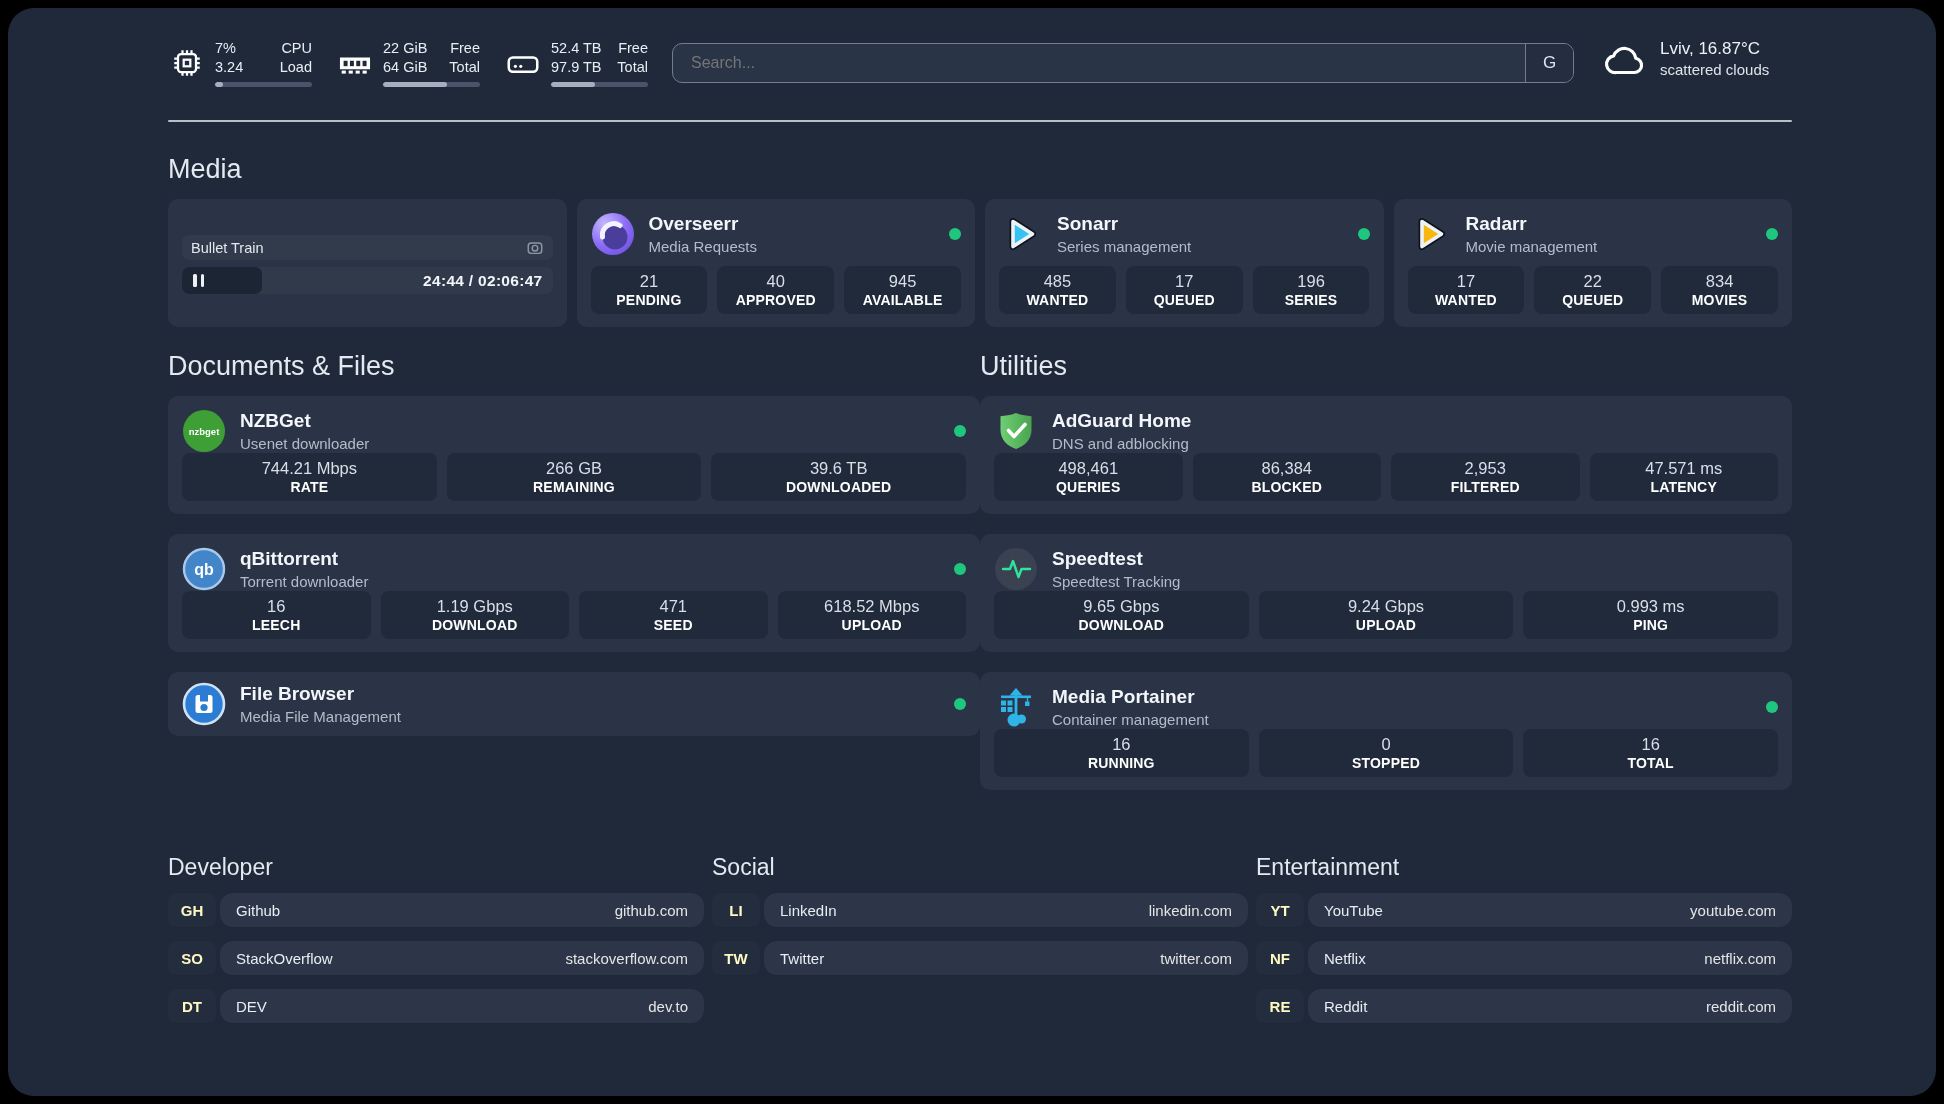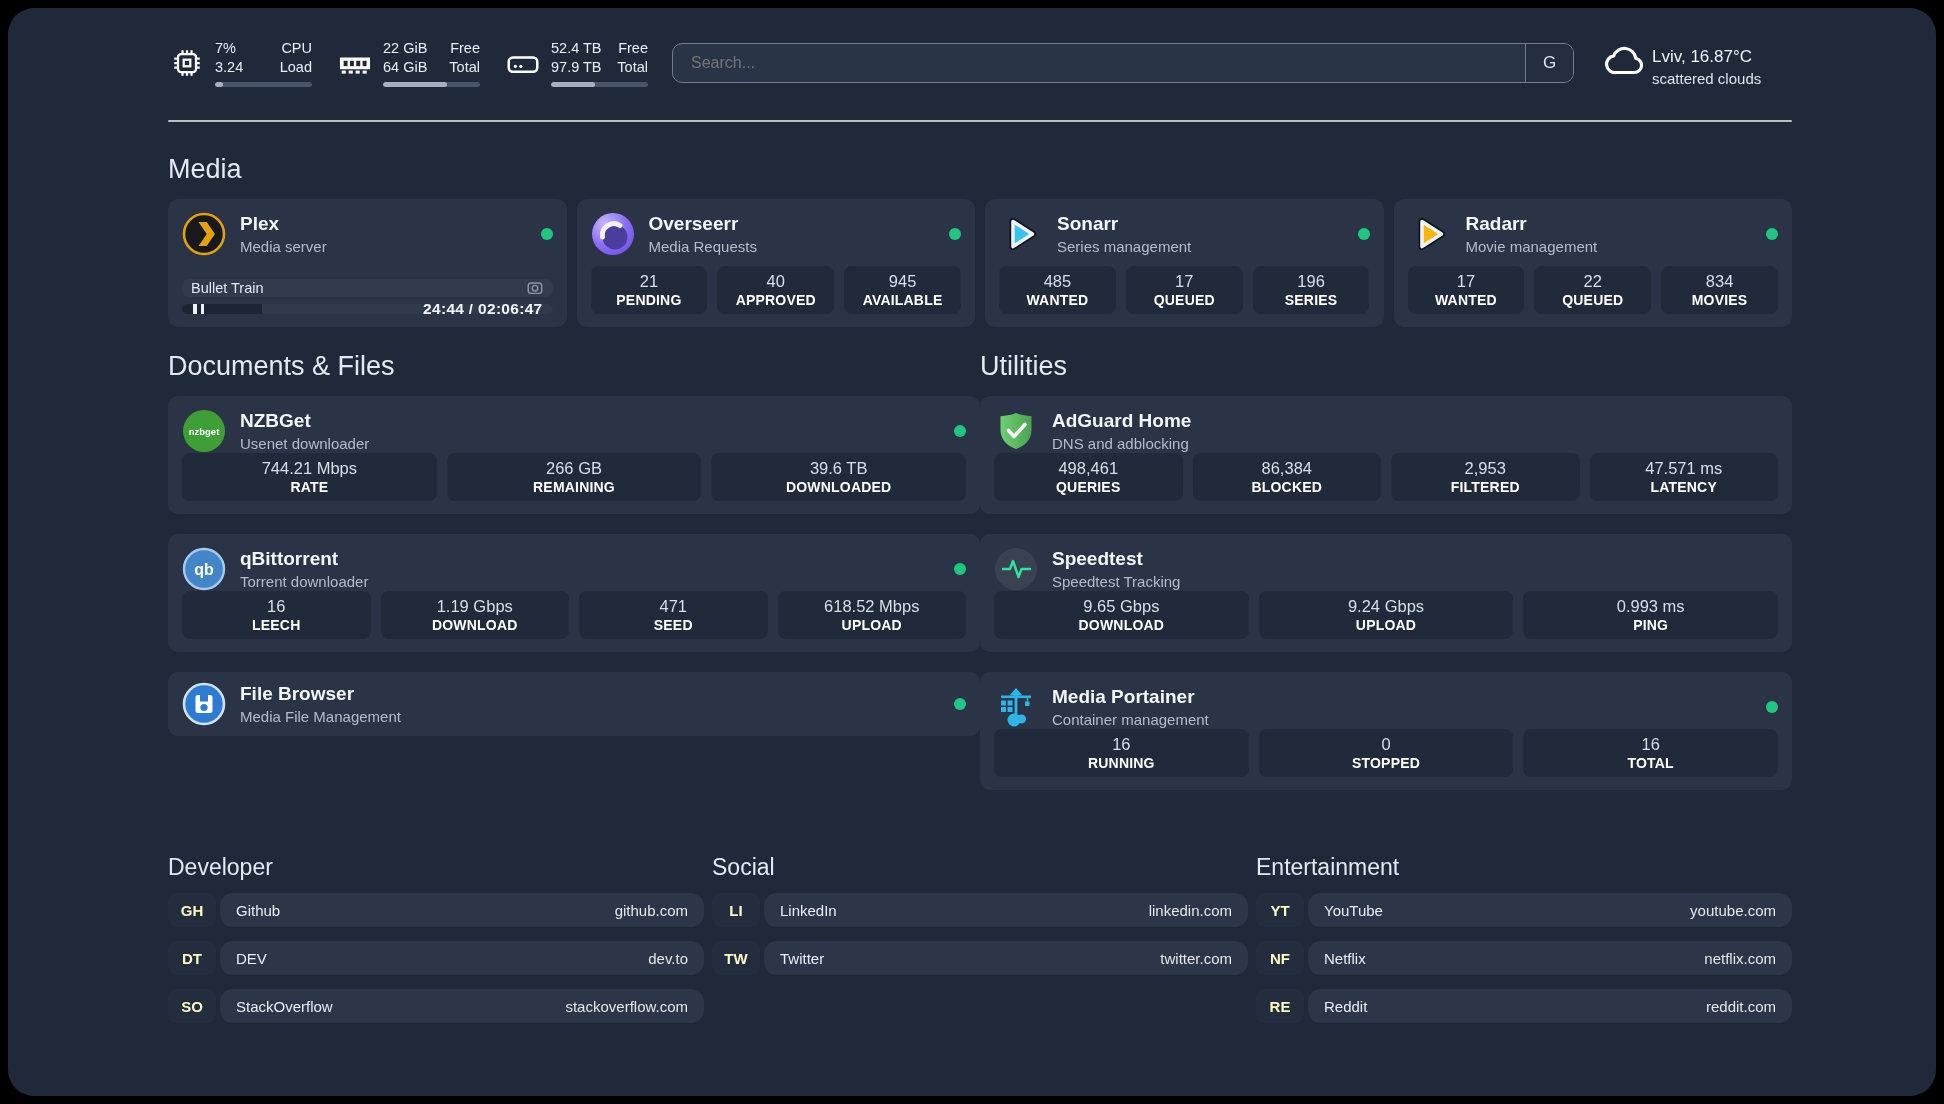--- a/index.html
+++ b/index.html
@@ -21,21 +21,21 @@
   .sysstat{display:flex;align-items:center;margin-right:24px}
   .sysstat .sicon{flex:0 0 38px;margin-right:9px;display:flex;align-items:center;justify-content:center}
   .sysstat .body{width:97px;font-size:14.5px;color:#e8edf4}
   .srow{display:flex;justify-content:space-between;line-height:1.32}
   .scol-l{text-align:left}.scol-r{text-align:right}
   .progress{height:5px;border-radius:3px;background:#47516400;background:#49536a;margin-top:5px;overflow:hidden}
   .progress .fill{height:100%;border-radius:3px;background:#a6afc0}
   .search{flex:1;height:40px;border:1px solid #737d92;border-radius:10px;background:#2a3447;display:flex;align-items:center;margin-right:28px;overflow:hidden}
   .search input{flex:1;background:transparent;border:none;outline:none;color:#d946ef;font-size:16px;padding:0 18px;font-family:"Liberation Sans",sans-serif}
   .search .g-btn{width:48px;height:100%;border-left:1px solid #737d92;background:#242e40;color:#dfe5ee;font-size:17px;display:flex;align-items:center;justify-content:center;cursor:pointer}
-  .weather{display:flex;align-items:flex-end;gap:4px;min-width:190px}
+  .weather{display:flex;align-items:flex-start;gap:12px;min-width:190px}
   .weather .wtext{line-height:1.3}
   .weather .wloc{font-size:17px;color:#eef1f7}
   .weather .wcond{font-size:15px;color:#dfe4ec}
   .divider{height:2px;background:#d3d9e3;opacity:.85;border-radius:1px;margin-top:32px}
 
   
   .section-title{font-size:27px;font-weight:500;color:#e4e9f1;margin:0}
   .media-title{margin-top:32px}
   .media-row{display:grid;grid-template-columns:repeat(4,1fr);gap:10px;margin-top:14px}
   .two-col{display:grid;grid-template-columns:1fr 1fr;margin-top:24px}
@@ -179,33 +179,20 @@
       </div>
     </div>
   </div>
 
   <div class="divider"></div>
 
   <h2 class="section-title media-title">Media</h2>
   <div class="media-row">
 
     <div class="card card-lg">
-      <div class="svc-head">
-        <span class="svc-icon">
-          <svg viewBox="0 0 44 44" width="44" height="44">
-            <circle cx="22" cy="22" r="20" fill="#17191c" stroke="var(--plex-amber)" stroke-width="2.6"></circle>
-            <path d="M16.5 10h8.2L33 22l-8.3 12h-8.2l8.3-12z" fill="var(--plex-amber)"></path>
-          </svg>
-        </span>
-        <div class="svc-meta">
-          <div class="svc-name">Plex</div>
-          <div class="svc-desc">Media server</div>
-        </div>
-        <span class="status-dot"></span>
-      </div>
       <div class="np-row1">
         <span>Bullet Train</span>
         <span class="cam">
           <svg viewBox="0 0 20 20" width="18" height="18" fill="none" stroke="#8d95a5" stroke-width="1.6">
             <rect x="2.5" y="4.5" width="15" height="11.5" rx="3.2"></rect>
                 <circle cx="10" cy="10.2" r="3.1"></circle>
           </svg>
         </span>
       </div>
       <div class="np-row2">
@@ -519,33 +506,33 @@
     <div class="bm-col">
       <h2 class="bm-title">Developer</h2>
       <div class="bm-row">
         <div class="bm-abbr">GH</div>
         <div class="bm-bar">
               <span>Github</span>
           <span class="bm-url">github.com</span>
             </div>
       </div>
       <div class="bm-row">
+        <div class="bm-abbr">SO</div>
+        <div class="bm-bar">
+              <span>StackOverflow</span>
+          <span class="bm-url">stackoverflow.com</span>
+            </div>
+      </div>
+      <div class="bm-row">
         <div class="bm-abbr">DT</div>
         <div class="bm-bar">
               <span>DEV</span>
           <span class="bm-url">dev.to</span>
             </div>
       </div>
-      <div class="bm-row">
-        <div class="bm-abbr">SO</div>
-        <div class="bm-bar">
-              <span>StackOverflow</span>
-          <span class="bm-url">stackoverflow.com</span>
-            </div>
-      </div>
     </div>
 
     <div class="bm-col">
       <h2 class="bm-title">Social</h2>
       <div class="bm-row">
         <div class="bm-abbr">LI</div>
         <div class="bm-bar">
               <span>LinkedIn</span>
           <span class="bm-url">linkedin.com</span>
             </div>

